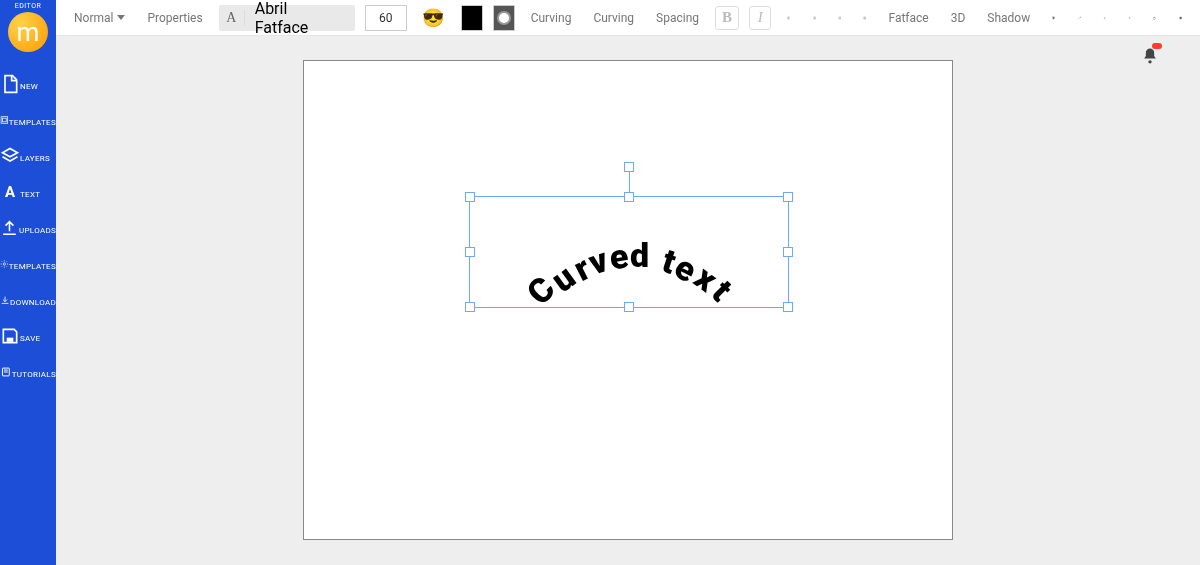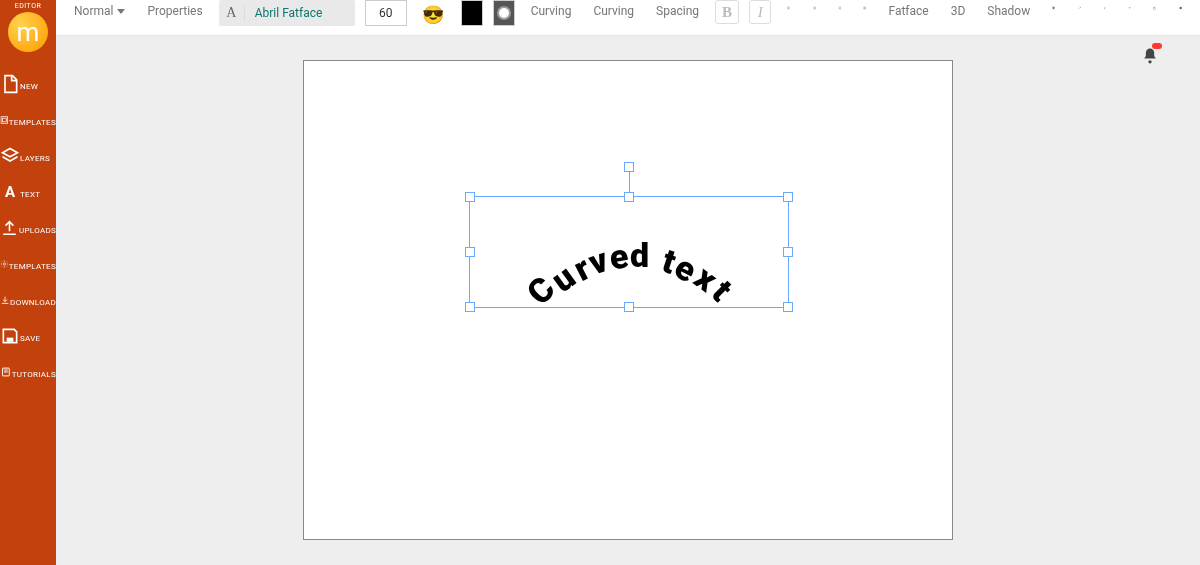--- a/index.html
+++ b/index.html
@@ -1,21 +1,21 @@
 <!DOCTYPE html>
 <html><head>
 <meta charset="utf-8">
 <style>
   * { box-sizing: border-box; margin: 0; padding: 0; font-family: -apple-system, "Segoe UI", Roboto, sans-serif; }
   html, body { width: 1200px; height: 565px; overflow: hidden; background: #eeeeee; }
 
   
   .sidebar {
     position: absolute; left: 0; top: 0; width: 56px; height: 565px;
-    background: #c2410c; display: flex; flex-direction: column; align-items: center;
+    background: #1d4ed8; display: flex; flex-direction: column; align-items: center;
     color: #fff;
   }
   .editor-tag {
     font-size: 7px; letter-spacing: 0.5px; margin-top: 2px; margin-bottom: 2px;
   }
   .logo {
     width: 40px; height: 40px; border-radius: 50%;
     background: radial-gradient(circle at 30% 30%, #ffd24a, #ff9a00);
     display:flex; align-items:center; justify-content:center;
     font-family: "Brush Script MT", cursive; font-size: 26px; color:#fff;
@@ -25,32 +25,32 @@
     width: 56px; display:flex; flex-direction:row; align-items:center;
     padding: 8px 0; cursor:pointer;
   }
   .nav-item .ic { width:20px; height:20px; fill:#fff; }
   .nav-item .lbl { font-size: 8px; margin-top: 4px; letter-spacing: 0.3px; text-align:center; }
 
   
   .toolbar {
     position:absolute; left:56px; top:0; right:0; height:36px;
     background:#fff; border-bottom:1px solid #e6e6e6;
-    display:flex; align-items:flex-start; padding:0 12px; gap:10px;
+    display:flex; align-items:center; padding:0 12px; gap:10px;
     font-size:12px; color:#777;
   }
   .tb-btn { cursor:pointer; padding:4px 6px; color:#777; background:transparent; border:none; }
   .normal-dd { display:flex; align-items:center; gap:4px; }
   .caret-down { width:0;height:0;border-left:4px solid transparent;border-right:4px solid transparent;border-top:5px solid #777; }
 
   .font-picker {
     display:flex; align-items:center; background:#e9e9e9; height:26px; border-radius:2px;
   }
   .font-picker .font-icon { width:26px; text-align:center; font-family:serif; font-size:14px; color:#666; border-right:1px solid #ddd;}
-  .font-picker .font-name { width:110px; padding:0 10px; color:#0f766e; font-size:12px; }
+  .font-picker .font-name { width:110px; padding:0 10px; color:#000000; font-size:16px; }
 
   .size-input {
     width:42px; height:26px; border:1px solid #ccc; text-align:center; font-size:12px;
     background:#fff; color:#333;
   }
   .emoji-btn { font-size:18px; }
   .swatch { width:26px; height:26px; border:1px solid #ccc; }
   .sw-black { background:#000; }
   .sw-circle-wrap { background:#555; display:flex; align-items:center; justify-content:center; }
   .sw-circle { width:14px;height:14px;border-radius:50%;background:#fff;border:2px solid #999; }

